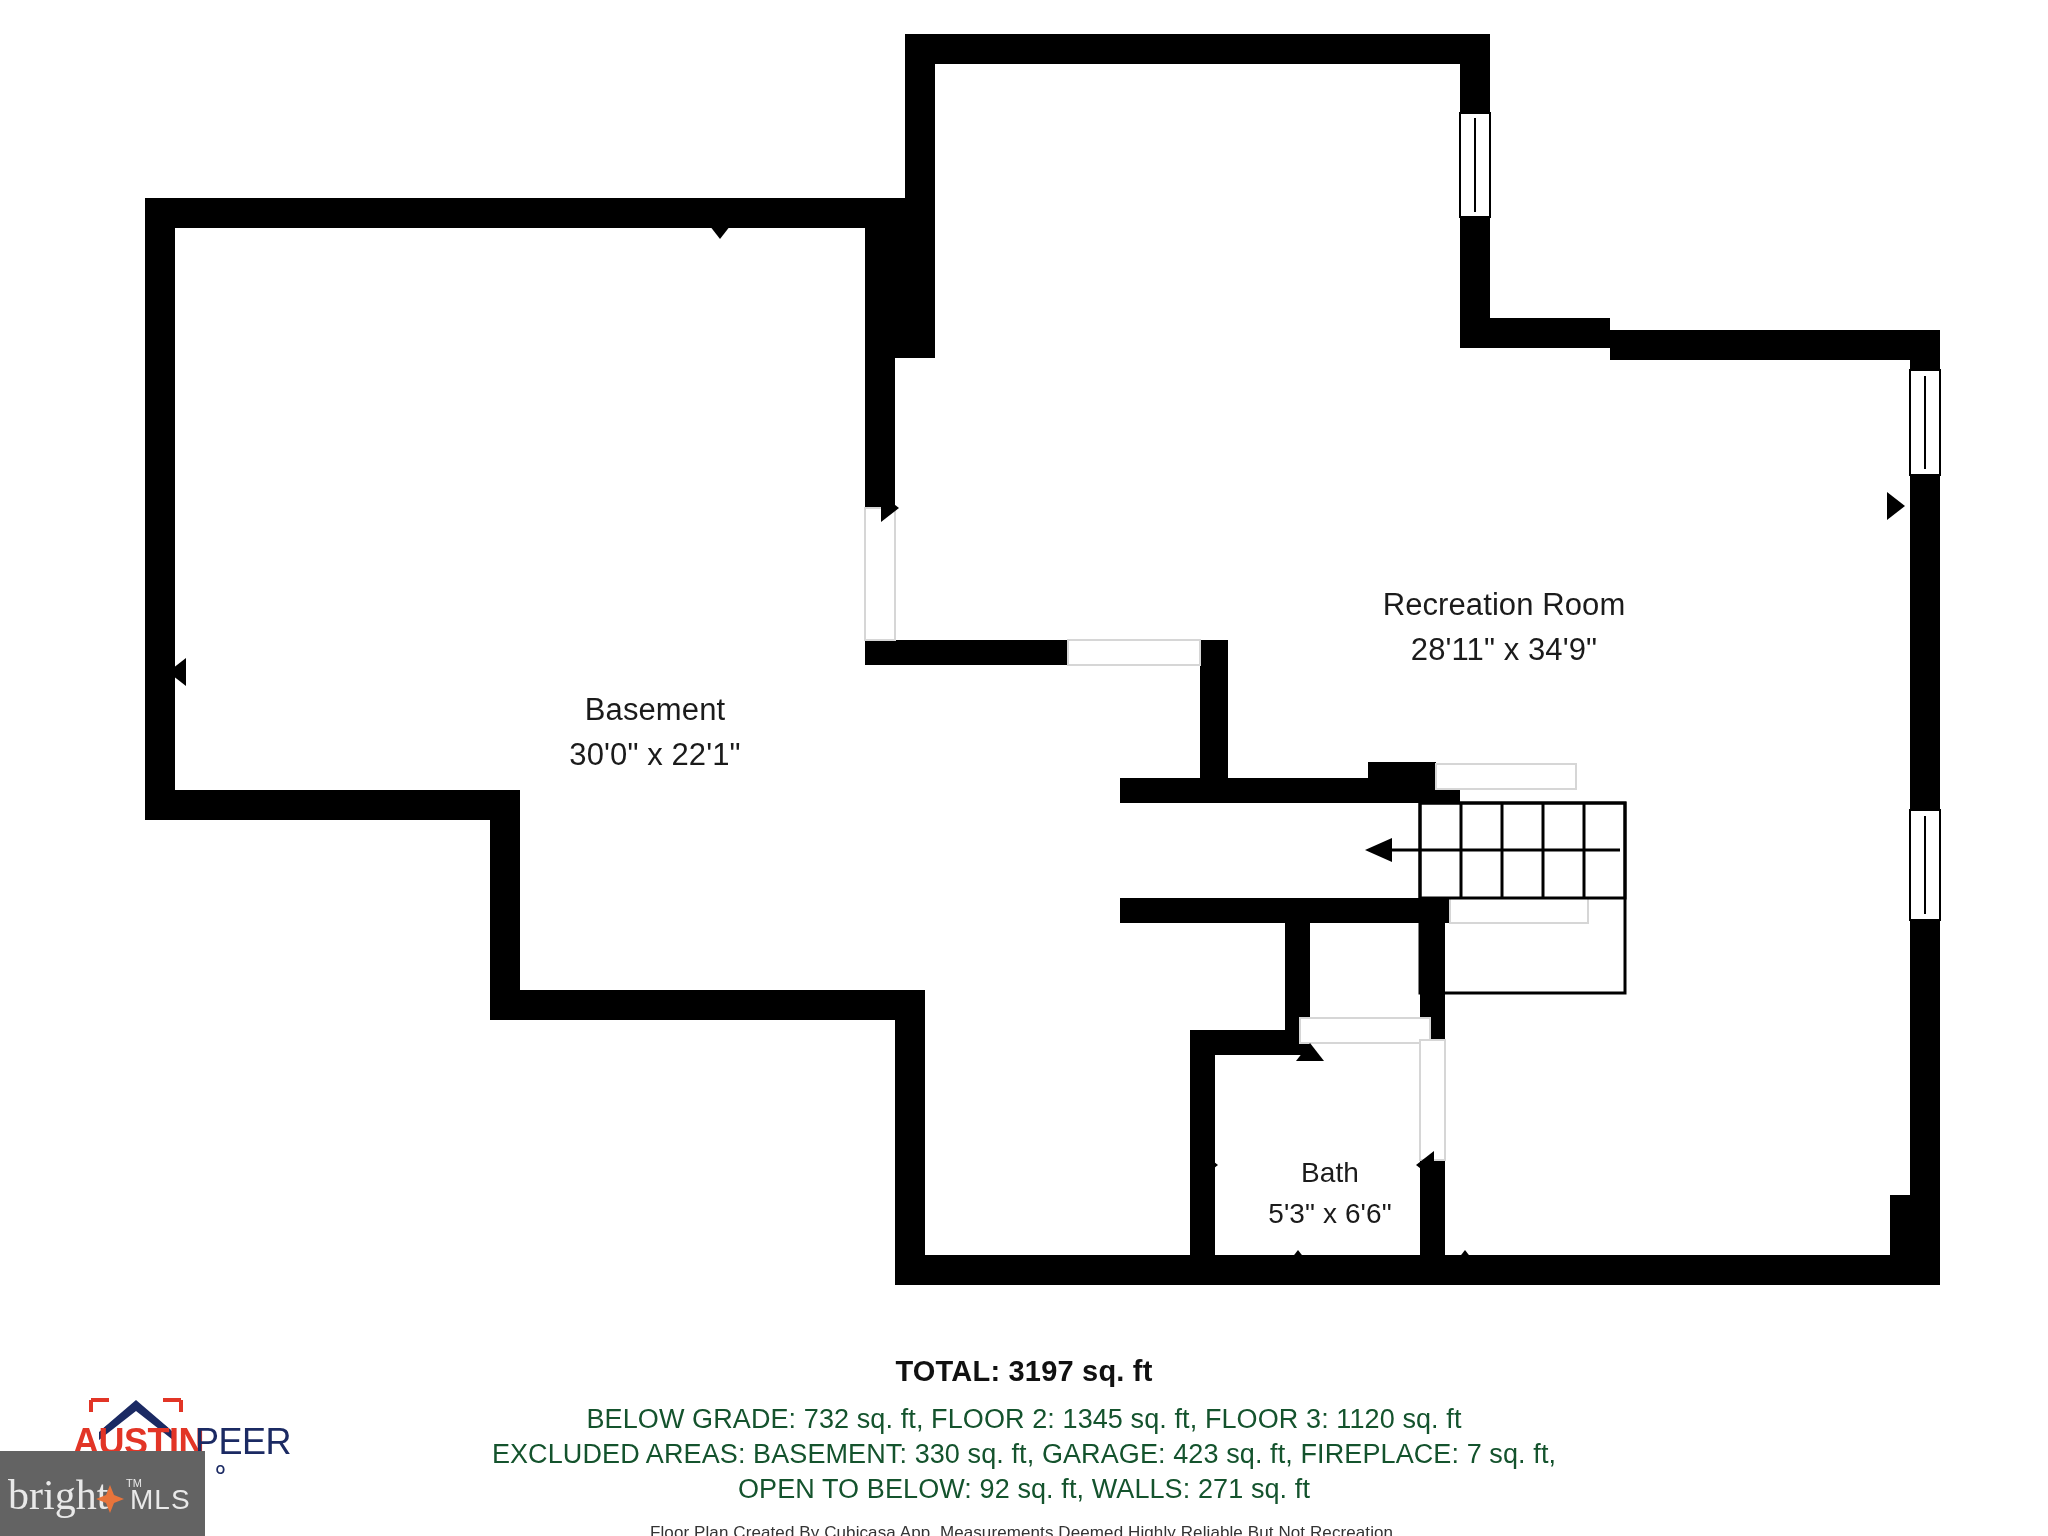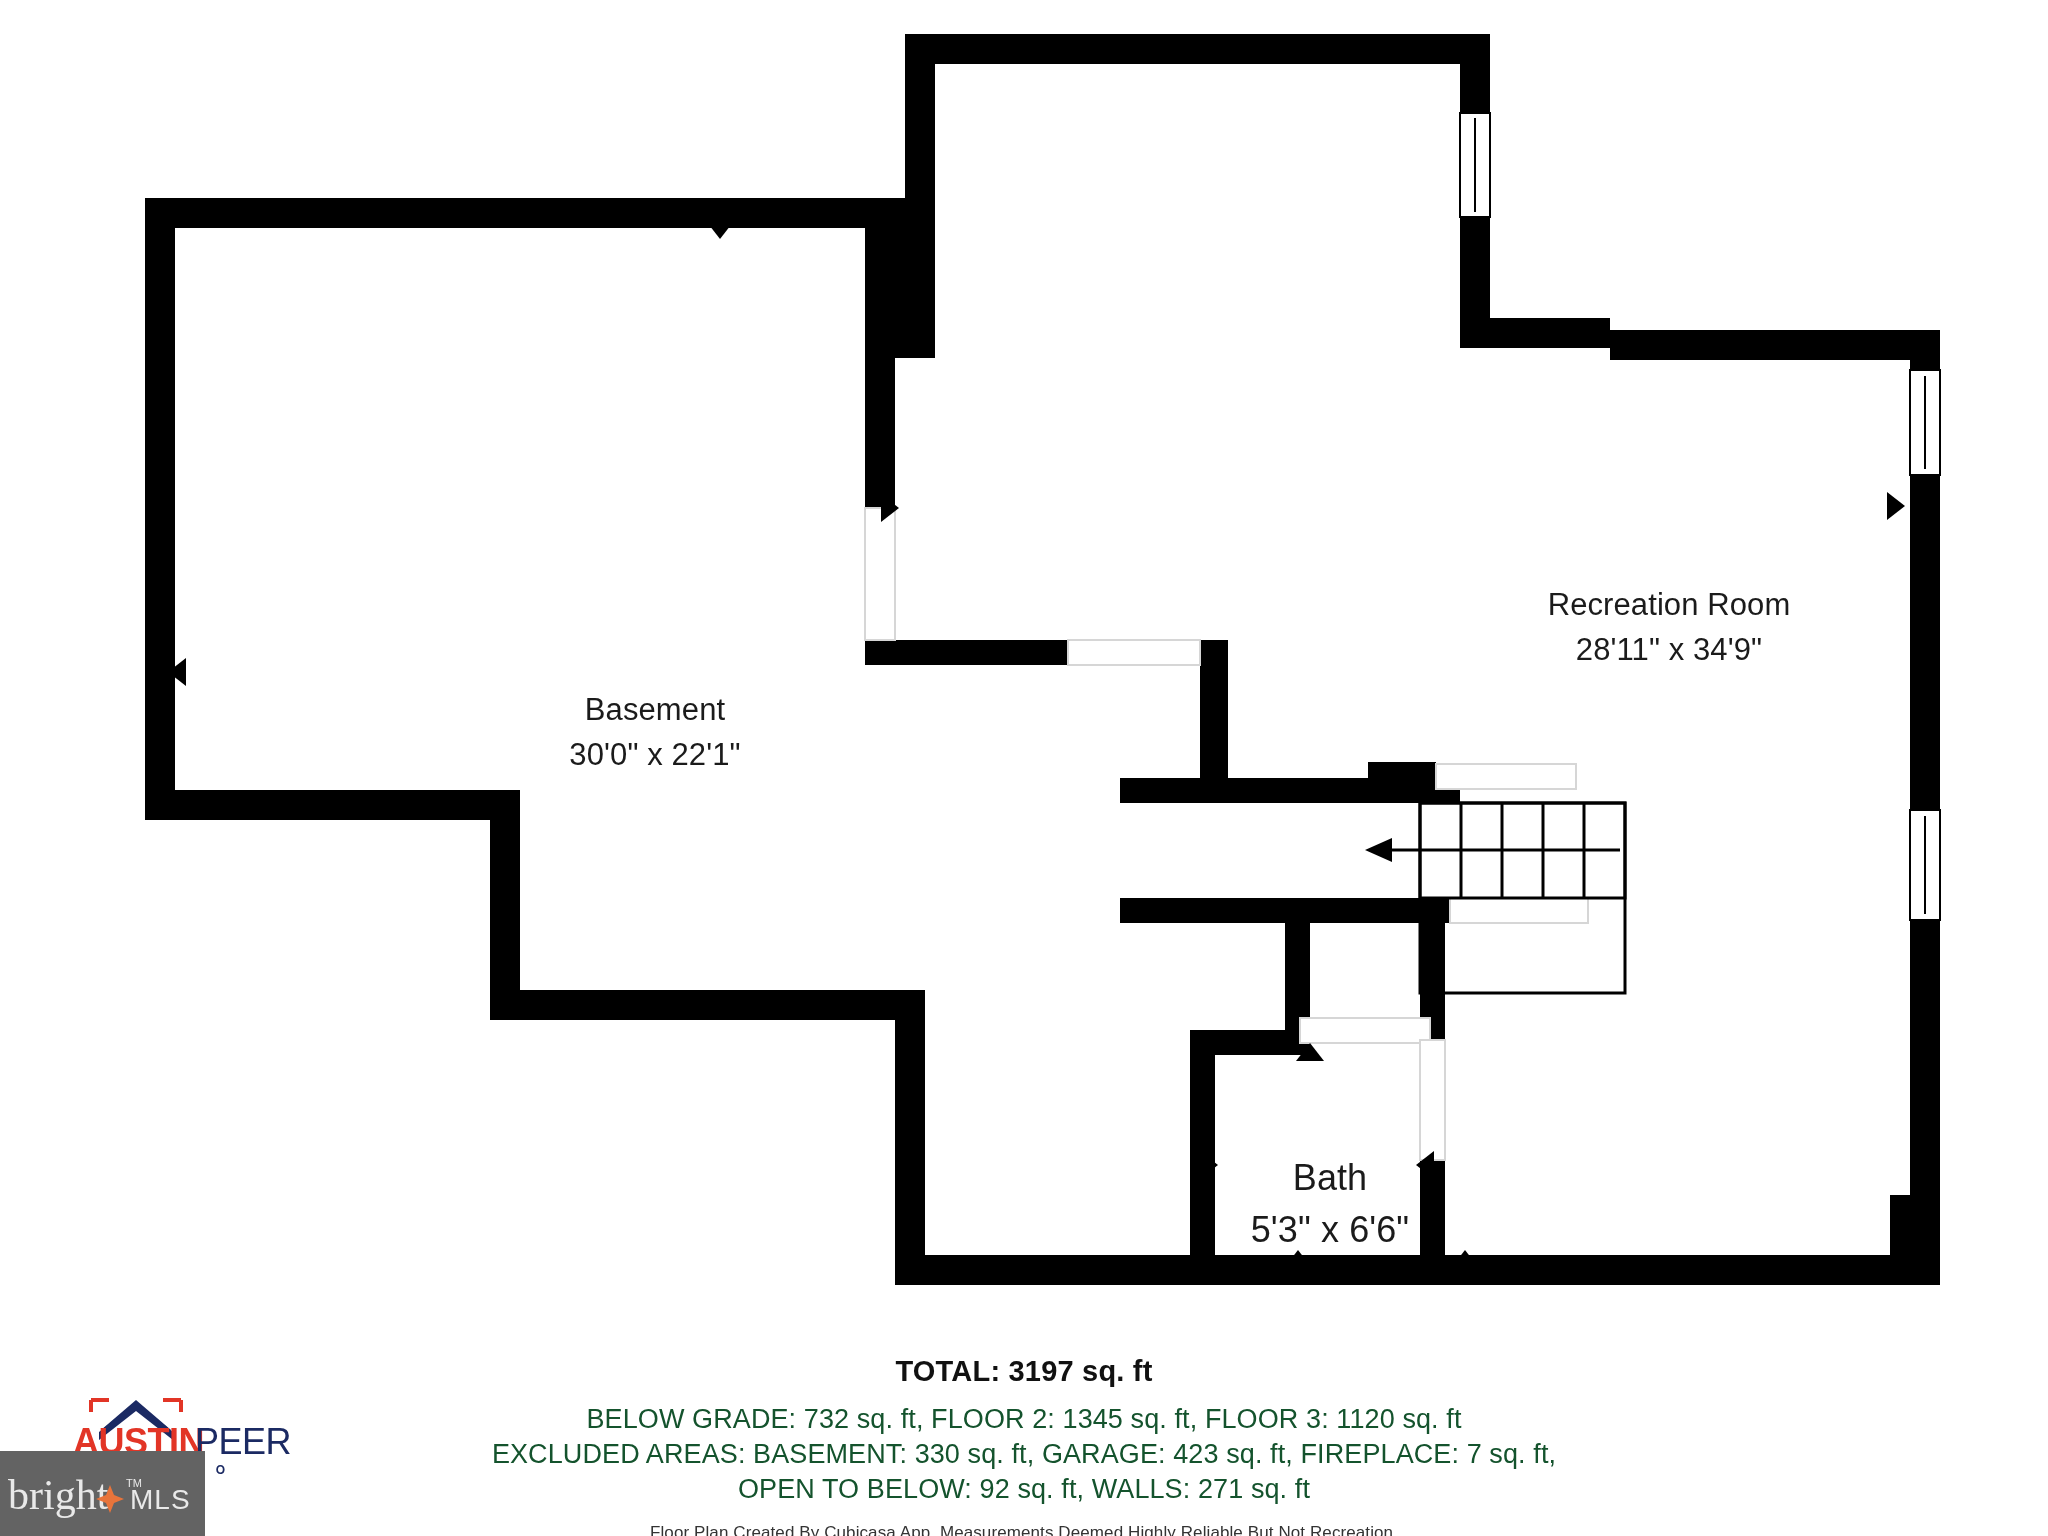--- a/index.html
+++ b/index.html
@@ -55,25 +55,25 @@
     font-weight: 400;
   }
   .room-label .rdim {
     display: block;
     font-size: 31px;
     font-weight: 400;
     margin-top: 5px;
   }
   .room-label.small .rname,
   .room-label.small .rdim {
-    font-size: 36px;
+    font-size: 28px;
   }
 
   #label-basement { left: 655px; top: 690px; }
-  #label-recreation { left: 1669px; top: 585px; }
+  #label-recreation { left: 1504px; top: 585px; }
   #label-bath { left: 1330px; top: 1155px; }
 
   
   #summary {
     position: absolute;
     left: 0;
     top: 1355px;
     width: 2048px;
     text-align: center;
   }

